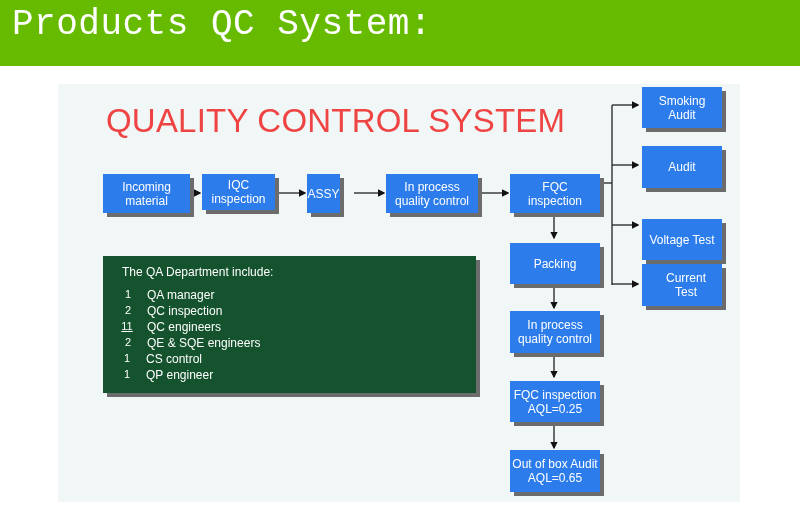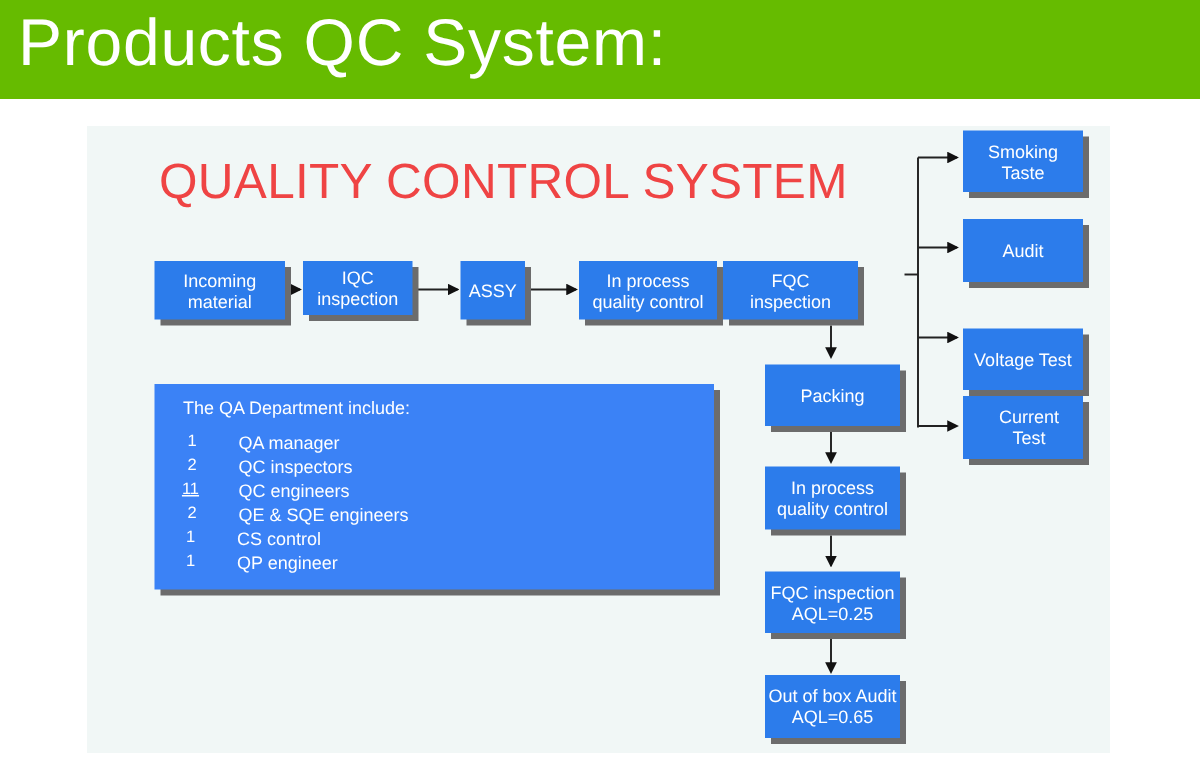--- a/index.html
+++ b/index.html
@@ -7,48 +7,48 @@
     width: 800px; height: 513px; position: relative; overflow: hidden;
     background: #ffffff;
     font-family: "Liberation Sans", sans-serif;
   }
   .header {
     position: absolute; left: 0; top: 0; width: 800px; height: 66px;
     background: #66bb00;
   }
   .header-title {
     position: absolute; left: 12px; top: 4px;
-    font-family: Liberation Sans, sans-serif;
-    font-size: 44px; color: #ffffff; letter-spacing: 0.5px;
+    font-family: Liberation Mono, monospace;
+    font-size: 36px; color: #ffffff; letter-spacing: 0.5px;
     white-space: nowrap;
   }
   .panel {
     position: absolute; left: 58px; top: 84px; width: 682px; height: 418px;
     background: #f1f7f6;
   }
   .diagram-title {
     position: absolute; left: 106px; top: 102px;
     font-size: 33px; color: #ef4444; white-space: nowrap; letter-spacing: 0.2px;
   }
   .box {
     position: absolute; background: #2c7ceb; color: #ffffff;
     box-shadow: 4px 4px 0 #6c6c6c;
     display: flex; align-items: center; justify-content: center;
     text-align: center; font-size: 12px; line-height: 14px;
     white-space: pre-line; box-sizing: border-box; padding: 0 2px;
   }
   .qa-panel {
     position: absolute; left: 103px; top: 256px; width: 373px; height: 137px;
-    background: #3b82f6; box-shadow: 4px 4px 0 #6c6c6c; color: #ffffff;
+    background: #14532d; box-shadow: 4px 4px 0 #6c6c6c; color: #ffffff;
     font-size: 12px;
   }
   .qa-heading { position: absolute; left: 19px; top: 9px; white-space: nowrap; }
   .qa-row { position: absolute; left: 0; height: 16px; white-space: nowrap; }
   .qa-count { position: absolute; width: 30px; text-align: center; font-size: 11px; }
-  .qa-role { position: absolute; left: 44px; margin-left: 12px; }
+  .qa-role { position: absolute; left: 44px; }
   svg.connectors { position: absolute; left: 0; top: 0; width: 800px; height: 513px; pointer-events: none; }
 </style>
 </head>
 <body>
 
 <div class="header">
   <div class="header-title">Products QC System:</div>
 </div>
 
 <div class="panel"></div>
@@ -76,50 +76,50 @@
     <line x1="612" y1="165" x2="638" y2="165" marker-end="url(#arr)"></line>
     <line x1="612" y1="225" x2="638" y2="225" marker-end="url(#arr)"></line>
     <line x1="612" y1="284" x2="638" y2="284" marker-end="url(#arr)"></line>
   </g>
 </svg>
 
 <div class="box" style="left:103px;top:174px;width:87px;height:39px;">Incoming
 material</div>
 <div class="box" style="left:202px;top:174px;width:73px;height:36px;">IQC
 inspection</div>
-<div class="box" style="left:307px;top:174px;width:43px;height:39px;">ASSY</div>
+<div class="box" style="left:307px;top:174px;width:33px;height:39px;">ASSY</div>
 <div class="box" style="left:386px;top:174px;width:92px;height:39px;">In process
 quality control</div>
-<div class="box" style="left:482px;top:174px;width:90px;height:39px;">FQC
+<div class="box" style="left:510px;top:174px;width:90px;height:39px;">FQC
 inspection</div>
 
 <div class="box" style="left:510px;top:243px;width:90px;height:41px;">Packing</div>
 <div class="box" style="left:510px;top:311px;width:90px;height:42px;">In process
 quality control</div>
 <div class="box" style="left:510px;top:381px;width:90px;height:41px;">FQC inspection
 AQL=0.25</div>
 <div class="box" style="left:510px;top:450px;width:90px;height:42px;">Out of box Audit
 AQL=0.65</div>
 
 <div class="box" style="left:642px;top:87px;width:80px;height:41px;">Smoking
-Taste</div>
+Audit</div>
 <div class="box" style="left:642px;top:146px;width:80px;height:42px;">Audit</div>
 <div class="box" style="left:642px;top:219px;width:80px;height:41px;">Voltage Test</div>
 <div class="box" style="left:642px;top:264px;width:80px;height:42px;padding-left:10px;">Current
 Test</div>
 
 <div class="qa-panel">
   <div class="qa-heading">The QA Department include:</div>
   <div class="qa-row" style="top:32px;">
     <span class="qa-count" style="left:10px;">1</span>
     <span class="qa-role">QA manager</span>
   </div>
   <div class="qa-row" style="top:48px;">
     <span class="qa-count" style="left:10px;">2</span>
-    <span class="qa-role">QC inspectors</span>
+    <span class="qa-role">QC inspection</span>
   </div>
   <div class="qa-row" style="top:64px;">
     <span class="qa-count" style="left:9px;text-decoration:underline;">11</span>
     <span class="qa-role">QC engineers</span>
   </div>
   <div class="qa-row" style="top:80px;">
     <span class="qa-count" style="left:10px;">2</span>
     <span class="qa-role">QE &amp; SQE engineers</span>
   </div>
   <div class="qa-row" style="top:96px;">

